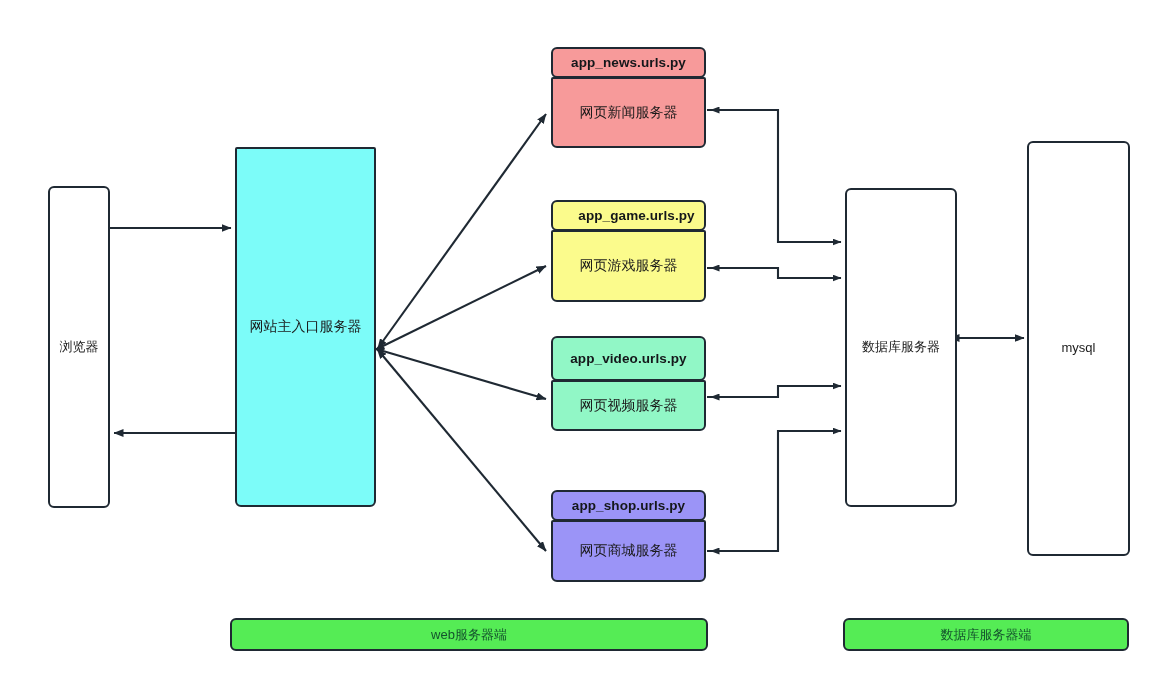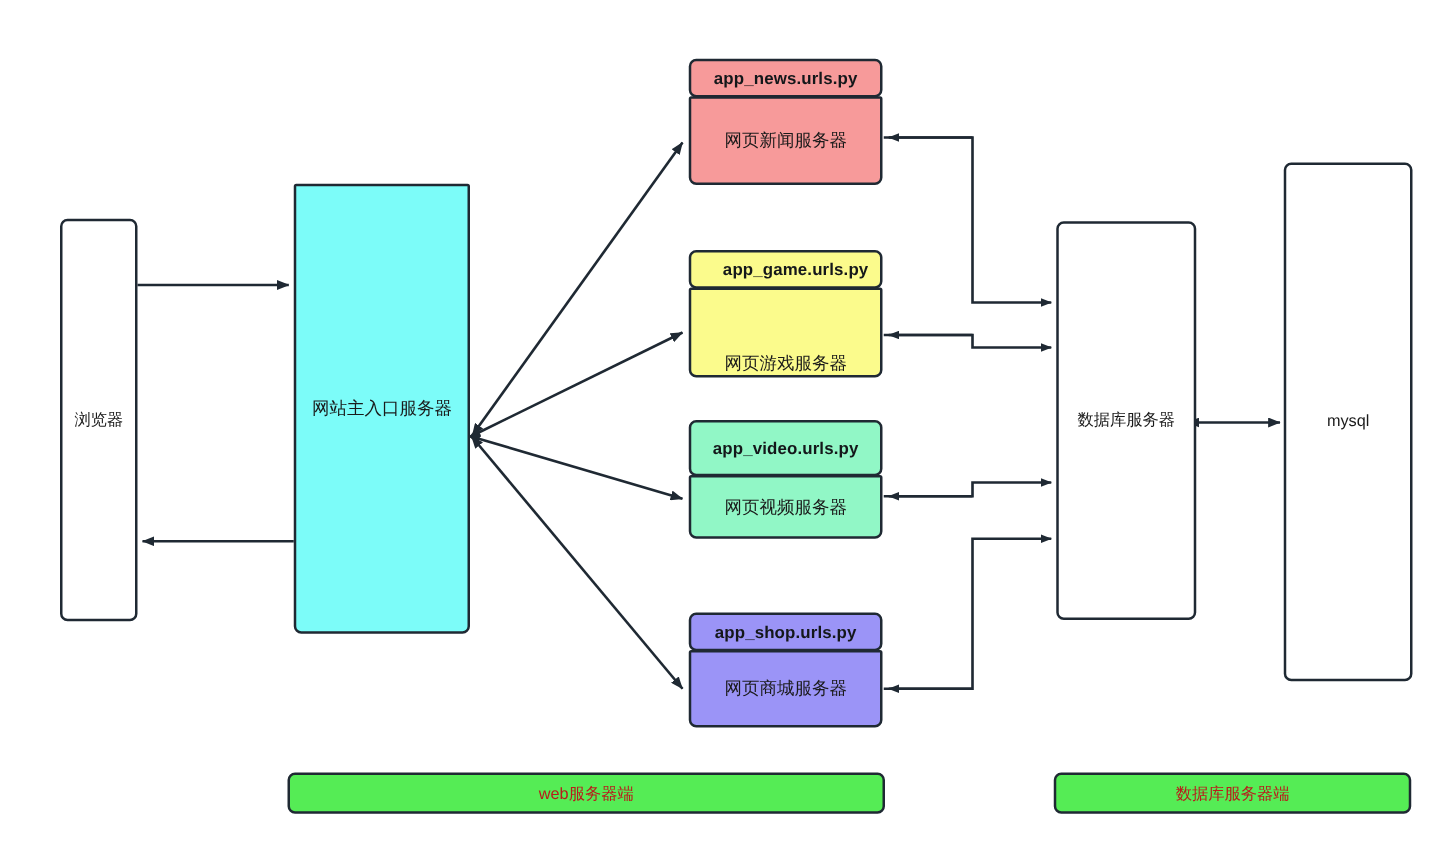--- a/index.html
+++ b/index.html
@@ -31,20 +31,21 @@
     border: 2px solid #1f2933;
     border-radius: 6px;
     display: flex;
     align-items: center;
     justify-content: center;
     text-align: center;
     font-size: 13px;
     color: #1a1a1a;
     background: #ffffff;
     line-height: 1.3;
+    margin-top: 11px;
   }
   .plain-node {
     background: #ffffff;
   }
   
   .card {
     position: absolute;
     box-sizing: border-box;
     display: flex;
     flex-direction: column;
@@ -77,21 +78,21 @@
   }
   .band {
     position: absolute;
     box-sizing: border-box;
     border: 2px solid #1f2933;
     border-radius: 6px;
     display: flex;
     align-items: center;
     justify-content: center;
     font-size: 13px;
-    color: #b91c1c;
+    color: #14532d;
   }
   .vert-label {
     writing-mode: horizontal-tb;
   }
 </style>
 </head>
 <body>
 
 <div id="canvas">
 
@@ -155,21 +156,21 @@
     </div>
     <div class="card-body" style="background:#f79a9a;">
       <span>网页新闻服务器</span>
     </div>
   </div>
 
   <div class="card" style="left:551px; top:200px; width:155px; height:102px;">
     <div class="card-head" style="height:31px; background:#fbfb8c;padding-left:16px;">
       <span>app_game.urls.py</span>
     </div>
-    <div class="card-body" style="background:#fbfb8c;align-items:flex-end;">
+    <div class="card-body" style="background:#fbfb8c;">
       <span>网页游戏服务器</span>
     </div>
   </div>
 
   <div class="card" style="left:551px; top:336px; width:155px; height:95px;">
     <div class="card-head" style="height:45px; background:#91f7c6;">
       <span>app_video.urls.py</span>
     </div>
     <div class="card-body" style="background:#91f7c6;">
       <span>网页视频服务器</span>

